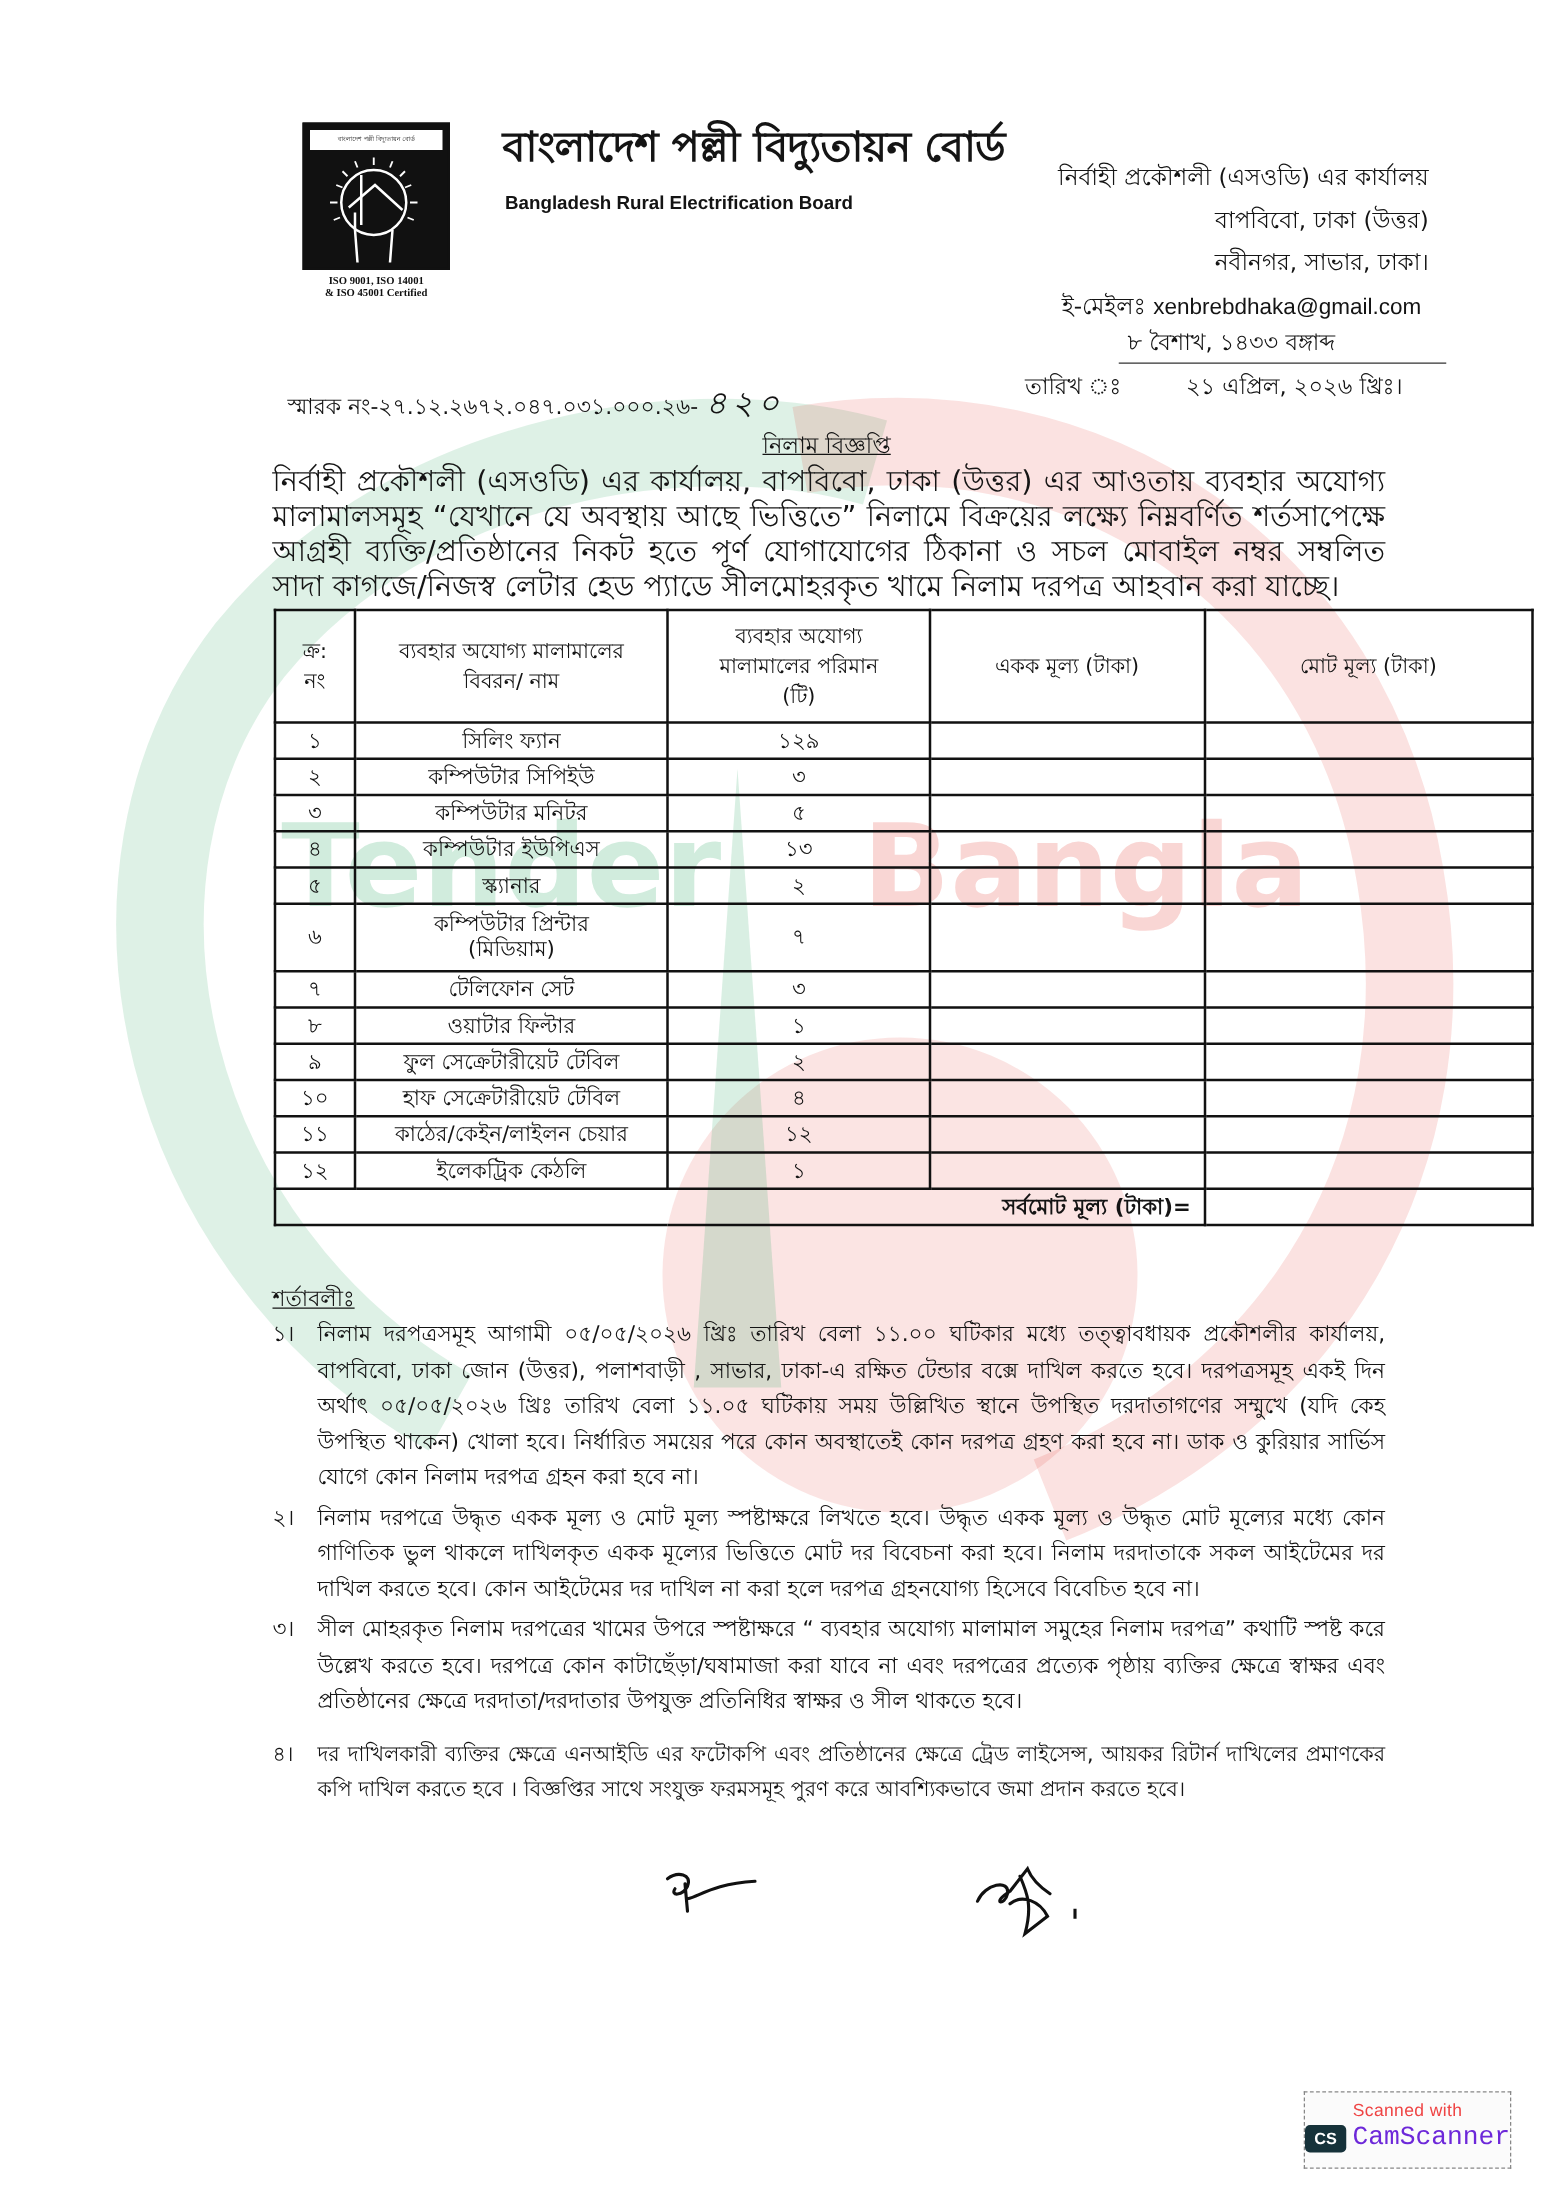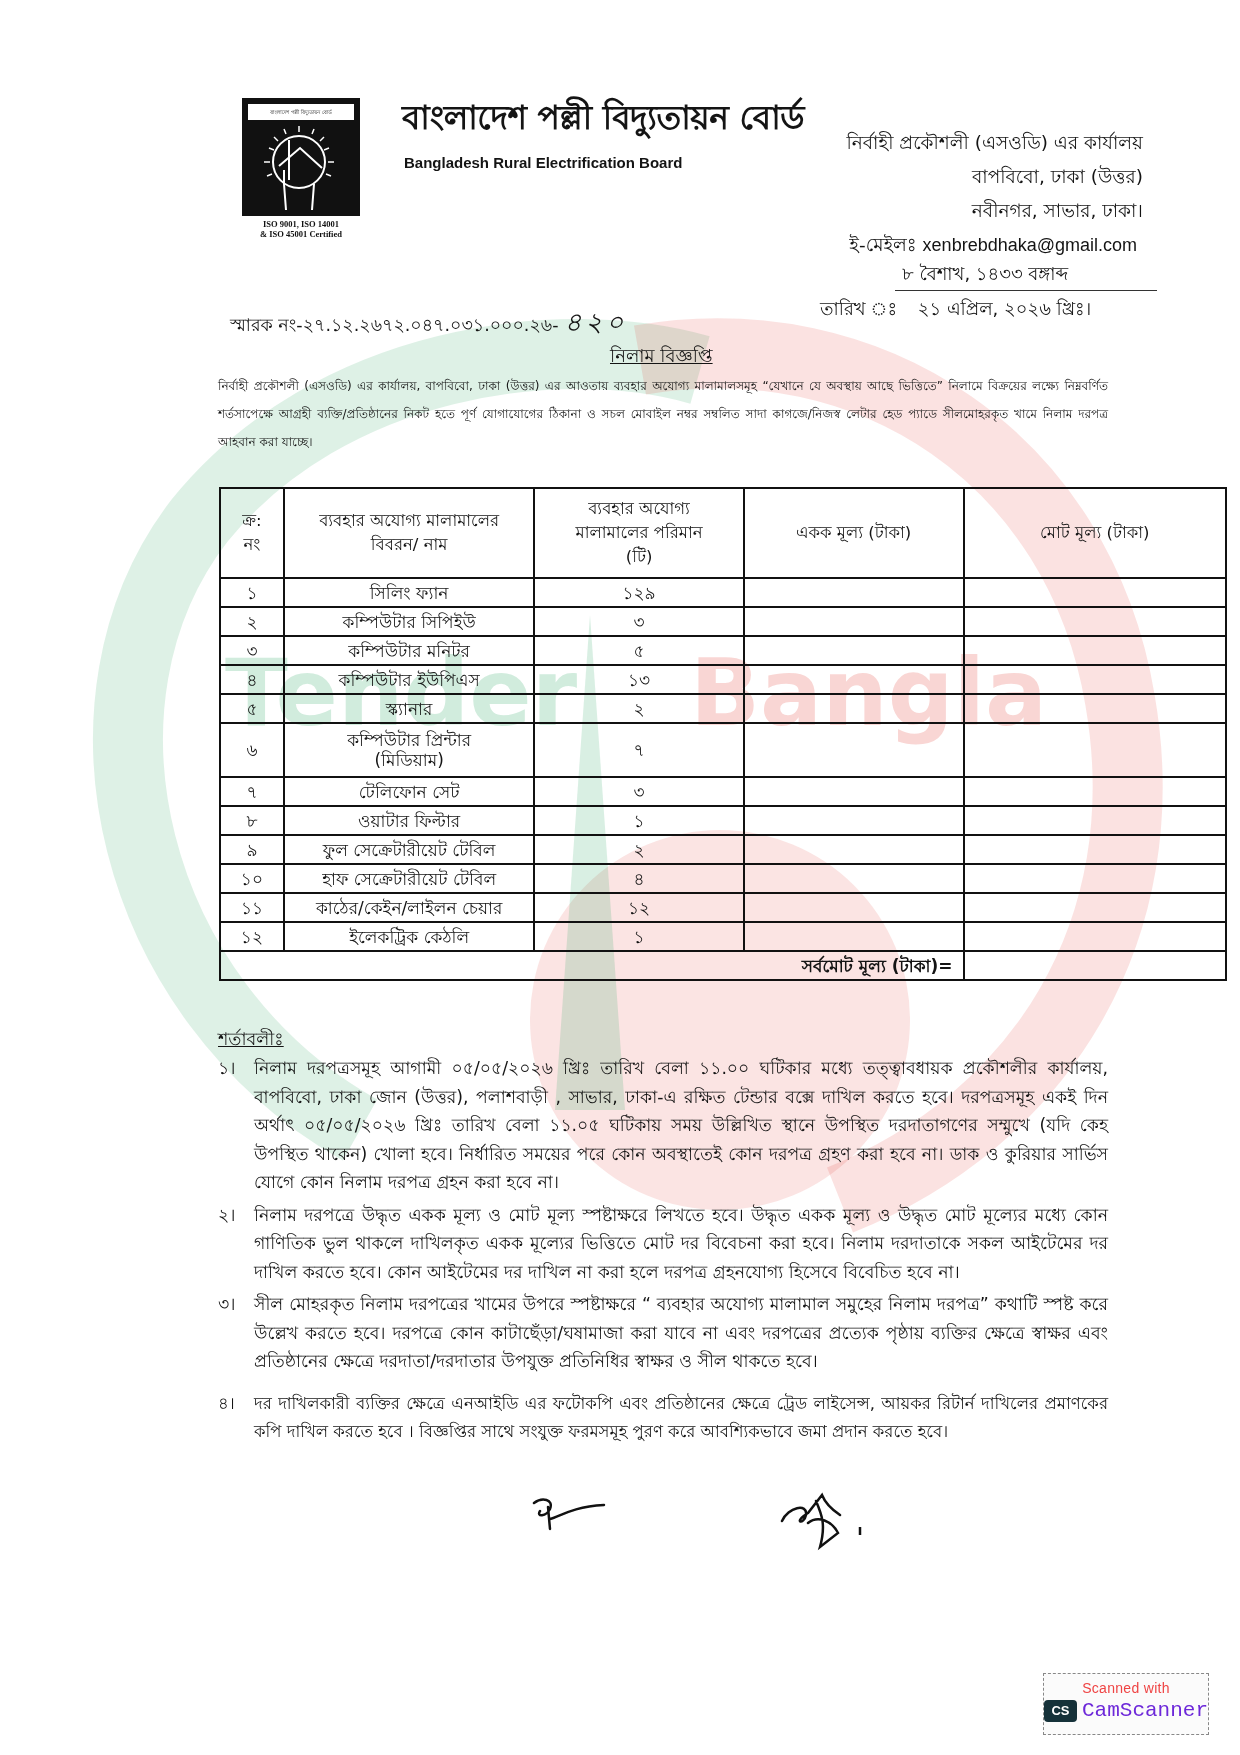--- a/index.html
+++ b/index.html
@@ -16,27 +16,27 @@
   .logo-top { background: #fff; height: 16px; margin: 4px 4px 0 4px; font-size: 5px; text-align: center; line-height: 16px; color: #111; overflow: hidden; white-space: nowrap; }
   .logo-cert { font-family: "Liberation Serif", serif; font-weight: bold; font-size: 8.5px; line-height: 10px; text-align: center; margin-top: 3px; color: #111; }
   .org-bn { position: absolute; left: 402px; top: 92px; font-size: 33px; font-weight: bold; letter-spacing: -0.5px; }
   .org-en { position: absolute; left: 404px; top: 154px; font-family: "Liberation Sans", sans-serif; font-size: 15px; font-weight: bold; }
   .office { position: absolute; right: 97px; top: 126px; text-align: right; font-size: 18.5px; line-height: 34px; }
   .office .email-row { margin-right: 6px; }
   .office .email { font-family: "Liberation Sans", sans-serif; font-size: 18px; }
   .bangla-date { position: absolute; left: 902px; top: 260px; font-size: 18px; }
   .date-rule { position: absolute; left: 895px; top: 290px; width: 262px; border-top: 1.5px solid #333; }
   .date-row { position: absolute; left: 820px; top: 295px; font-size: 18px; }
-  .date-row .lbl { margin-right: 15px; }
+  .date-row .lbl { margin-right: 46px; }
   .memo { position: absolute; left: 230px; top: 262px; font-size: 17.5px; margin-top: 40px; }
   .memo .hand { font-family: "DejaVu Serif", serif; font-size: 26px; font-style: italic; margin-left: 6px; letter-spacing: 4px; }
 
   
   .notice-title { position: absolute; left: 610px; top: 342px; font-size: 18px; text-decoration: underline; }
-  .intro { position: absolute; left: 218px; top: 372px; width: 890px; font-size: 12px; line-height: 28px; text-align: justify; }
+  .intro { position: absolute; left: 218px; top: 372px; width: 890px; font-size: 23px; line-height: 28px; text-align: justify; }
 
   
   .items { position: absolute; left: 219px; top: 487px; width: 1008px; border-collapse: collapse; font-size: 17px; }
   .items th, .items td { border: 2px solid #111; text-align: center; padding: 0 4px; font-weight: normal; }
   .items th { height: 88px; line-height: 24px; font-size: 16.5px; }
   .items td { height: 27px; line-height: 20px; }
   .items tr.tall td { height: 52px; }
   .items td.total-label { text-align: right; font-weight: bold; padding-right: 10px; margin-top: 40px; }
   .col1 { width: 54px; } .col2 { width: 212px; } .col3 { width: 177px; } .col4 { width: 186px; } .col5 { width: 222px; }
 

